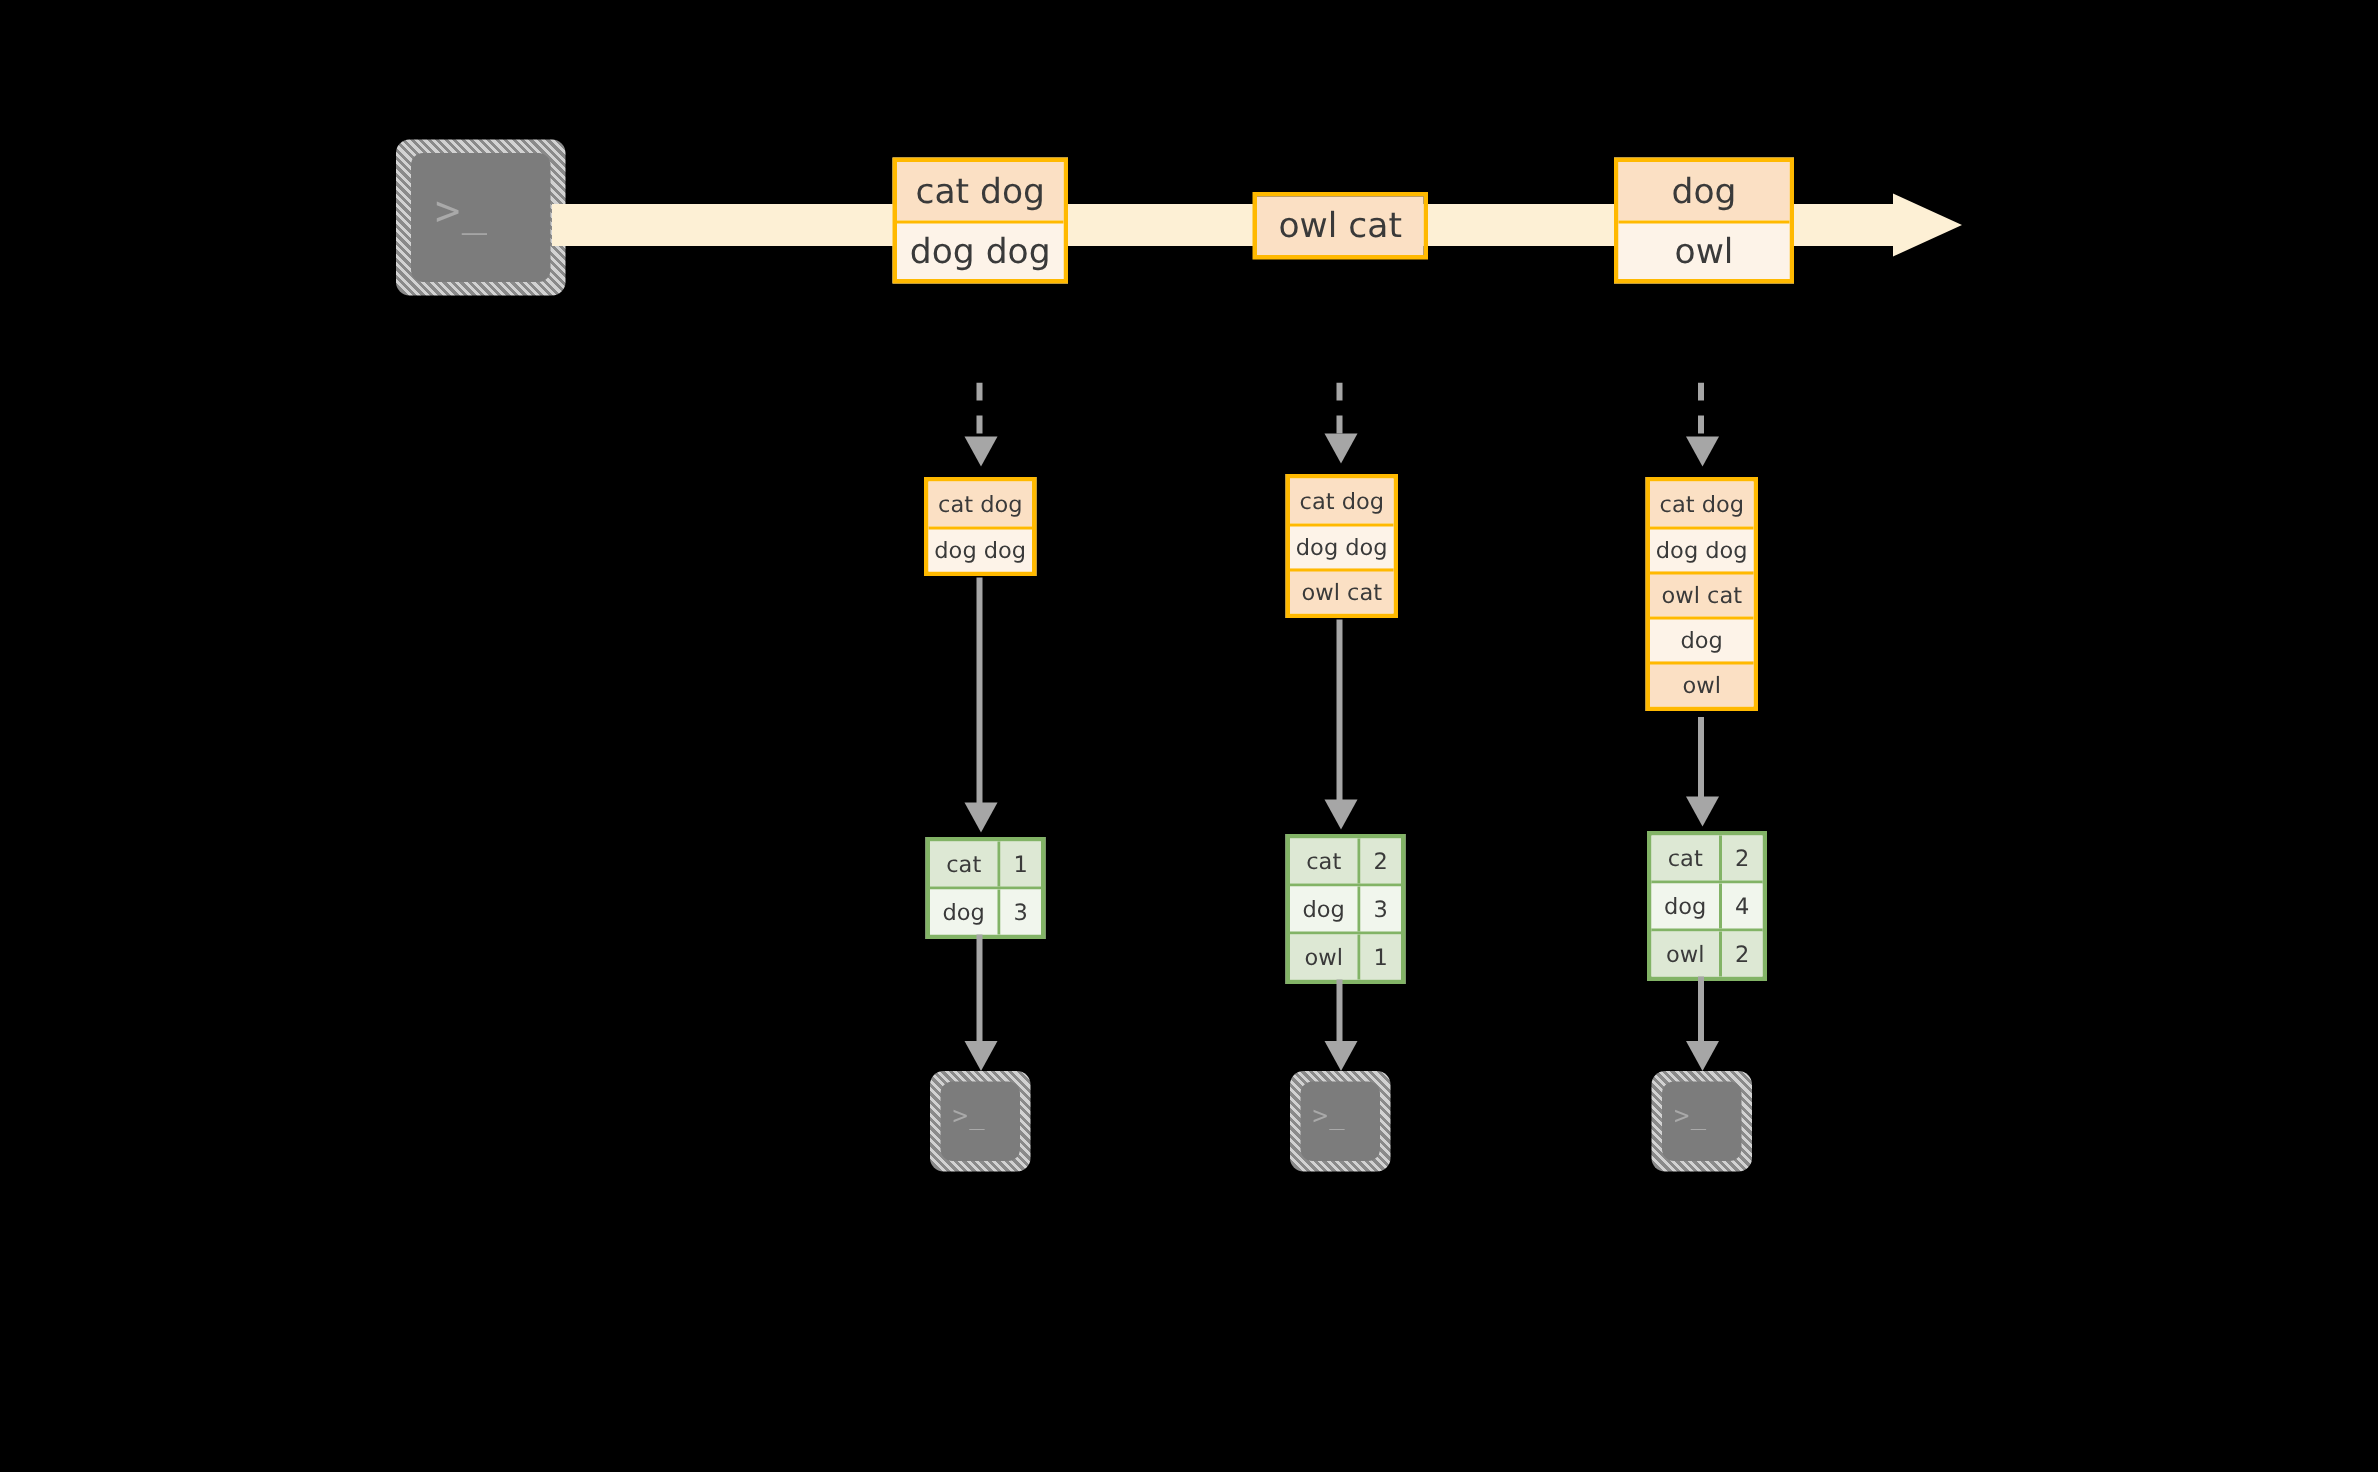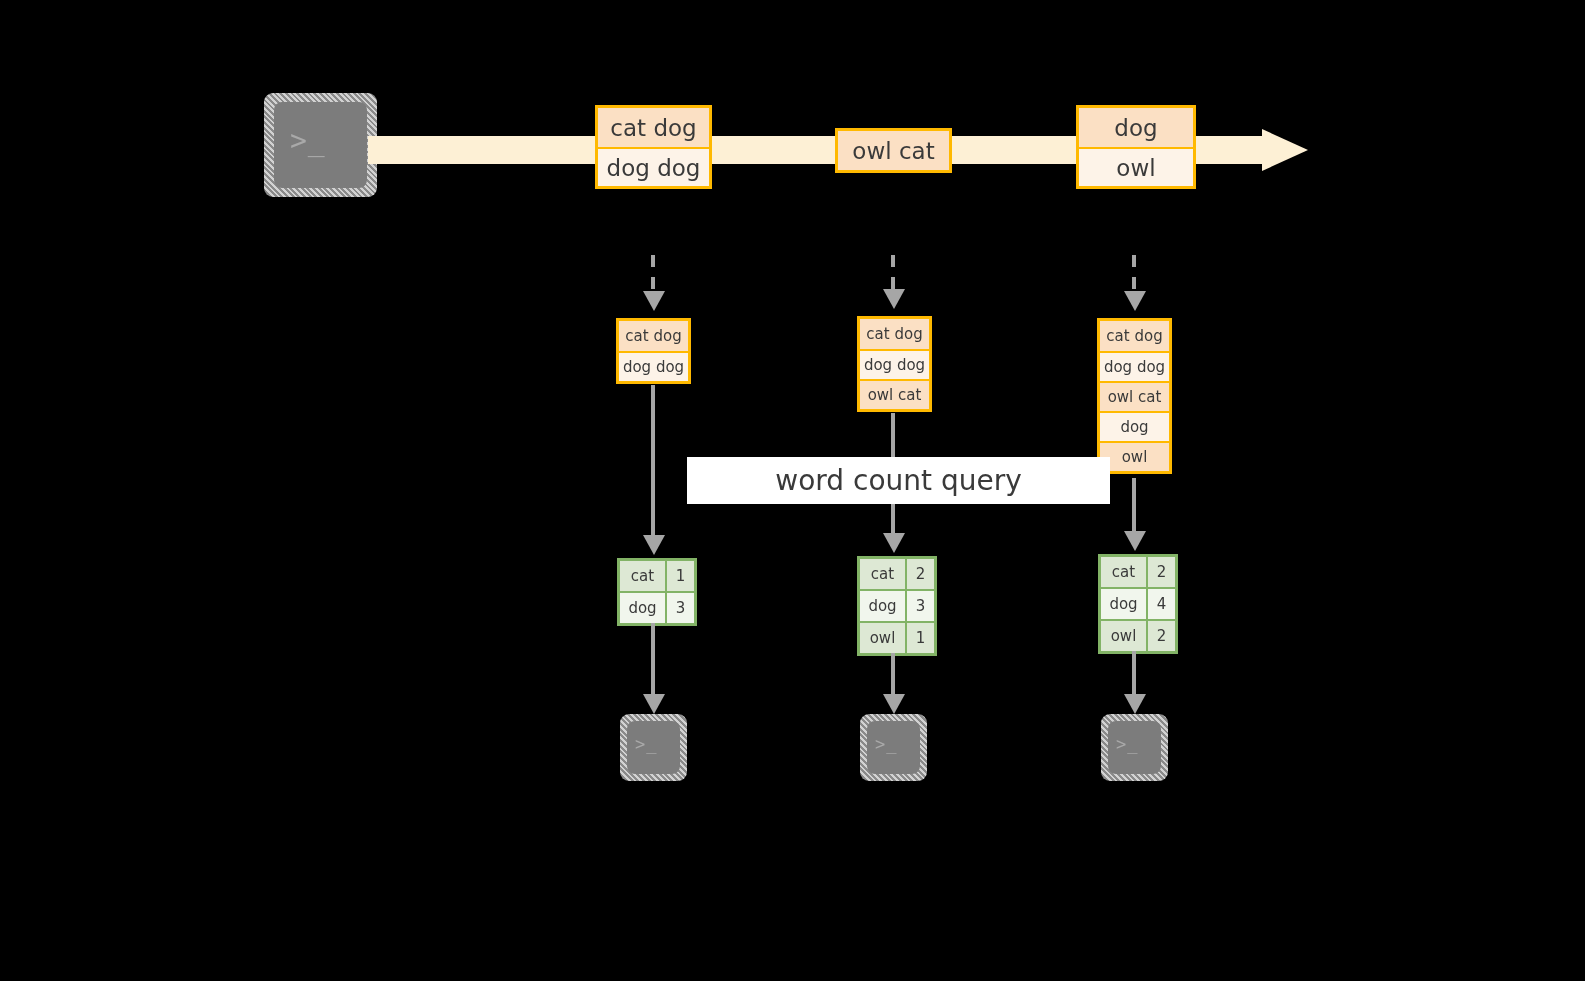--- a/index.html
+++ b/index.html
@@ -288,17 +288,14 @@
 
   <div class="v-line" style="left:1132px; top:651px; height:47px;"></div>
   <div class="v-head" style="left:1124px; top:694px;"></div>
 
   <div class="terminal" style="left:1101px; top:714px; width:67px; height:67px;">
     <div class="hatch"></div>
     <div class="face" style="left:7px; top:7px; right:7px; bottom:7px;"></div>
     <div class="prompt" style="left:15px; top:22px; font-size:17px;">&gt;_</div>
   </div>
 
-  <div class="query-label">
-    <span>word count query</span>
-  </div>
 
 </div>
 
 </body></html>

